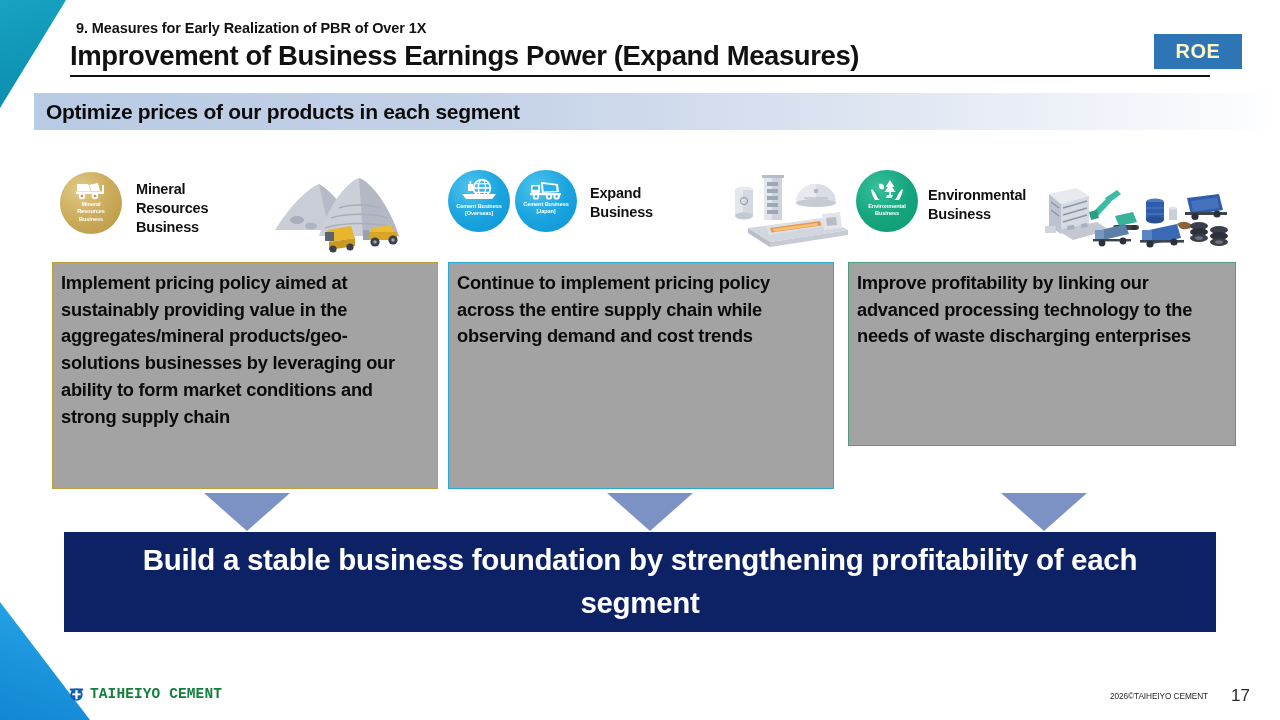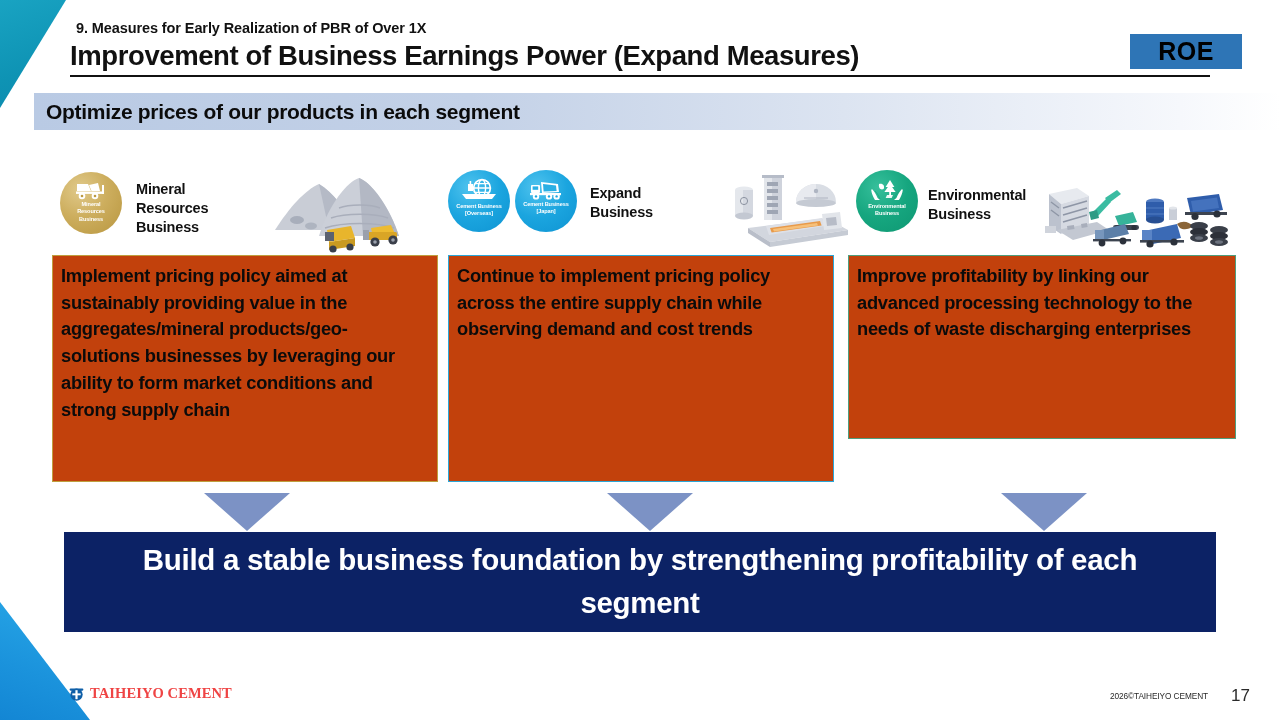--- a/index.html
+++ b/index.html
@@ -57,24 +57,24 @@
     font-size: 27.5px;
     font-weight: bold;
     color: #111111;
     letter-spacing: -0.4px;
     white-space: nowrap;
     line-height: 1.18;
   }
   .roe-badge {
     position: absolute;
     right: 38px; top: 34px;
-    width: 112px; height: 35px;
+    width: 88px; height: 35px;
     background: #2E75B6;
-    color: #000000;
-    font-size: 25px;
+    color: #fef9c3;
+    font-size: 20px;
     font-weight: bold;
     display: flex;
     align-items: center;
     justify-content: center;
     letter-spacing: 0.5px;
   }
 
   
   .subband {
     position: absolute;
@@ -164,22 +164,22 @@
     position: absolute;
     top: 8px;
   }
   .seg-art.a1 { left: 215px; width: 170px; height: 86px; }
   .seg-art.a2 { left: 278px; width: 130px; height: 86px; }
   .seg-art.a3 { left: 195px; width: 190px; height: 86px; }
 
   
   .cbox {
     position: absolute;
-    top: 255px;
-    background: #c2410c;
+    top: 262px;
+    background: #a3a3a3;
     box-sizing: border-box;
     padding: 7px 24px 6px 8px;
   }
   .cbox.b1 { left: 52px;  width: 386px; height: 227px; border: 1.7px solid #BF9F3E; }
   .cbox.b2 { left: 448px; width: 386px; height: 227px; border: 1.7px solid #2BA7D8; }
   .cbox.b3 { left: 848px; width: 388px; height: 184px; border: 1.7px solid #4E9E7E; }
 
   .cbox-text {
     font-size: 18.3px;
     font-weight: bold;
@@ -223,24 +223,24 @@
   
   .logo {
     position: absolute;
     left: 68px; bottom: 18px;
     display: flex;
     align-items: center;
     gap: 5px;
   }
   .logo-mark { line-height: 0; }
   .logo-text {
-    font-family: Liberation Serif, serif;
+    font-family: Liberation Mono, monospace;
     font-size: 14.5px;
     font-weight: bold;
-    color: #ef4444;
+    color: #15803d;
     letter-spacing: 0.1px;
   }
   .copyright {
     position: absolute;
     right: 72px; bottom: 19px;
     font-size: 8.3px;
     color: #2A2A2A;
     letter-spacing: -0.1px;
   }
   .pageno {

